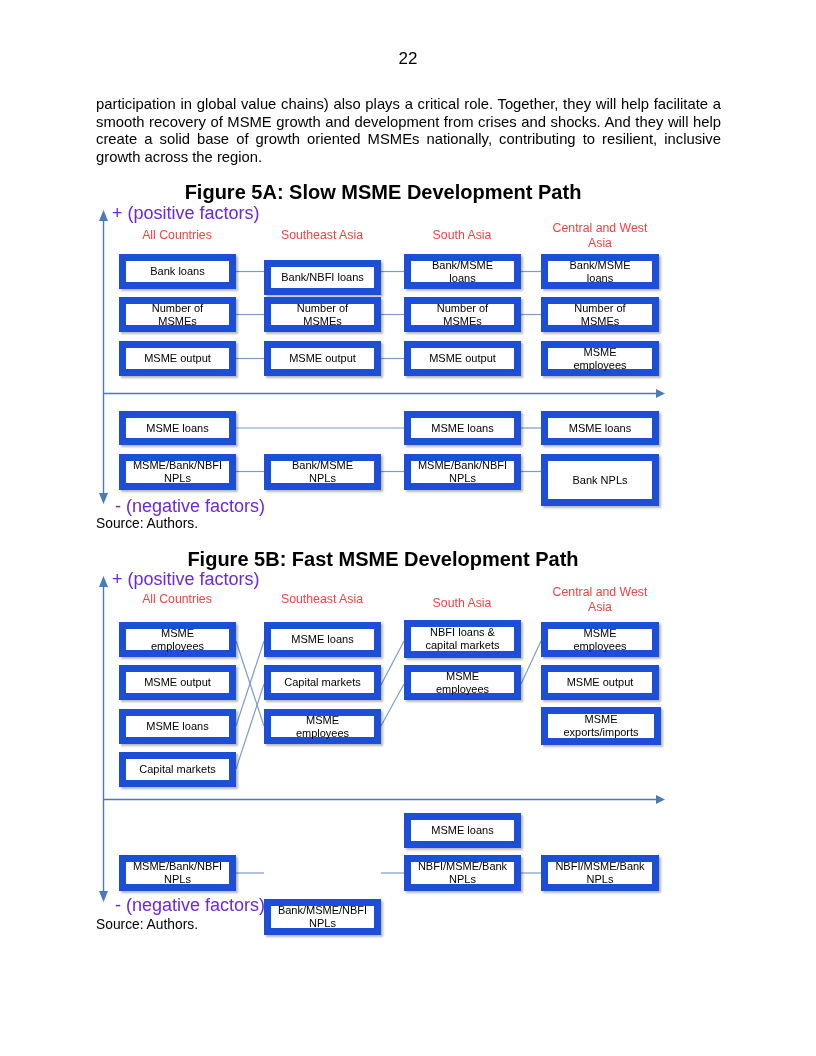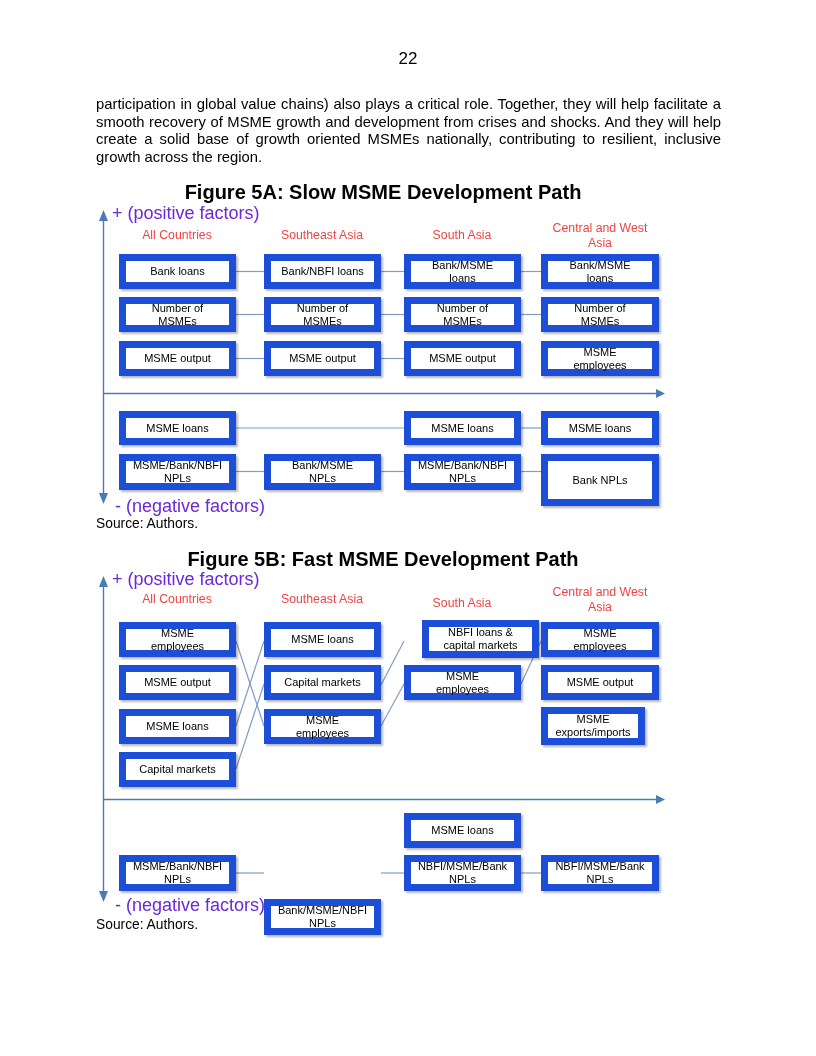--- a/index.html
+++ b/index.html
@@ -75,21 +75,21 @@
 
   <div>
     <div class="abs fig-title" style="top:181px;">Figure 5A: Slow MSME Development Path</div>
     <div class="abs axis-label" style="left:112px;top:203px;">+ (positive factors)</div>
     <div class="abs colhead" style="left:112px;top:228px;width:130px;">All Countries</div>
     <div class="abs colhead" style="left:257px;top:228px;width:130px;">Southeast Asia</div>
     <div class="abs colhead" style="left:397px;top:228px;width:130px;">South Asia</div>
     <div class="abs colhead" style="left:545px;top:221px;width:110px;">Central and West Asia</div>
 
     <div class="box" style="left:119px;top:254px;width:117px;height:35px;">Bank loans</div>
-    <div class="box" style="left:264px;top:254px;width:117px;height:35px;">Bank/NBFI loans</div>
+    <div class="box" style="left:264px;top:260px;width:117px;height:35px;">Bank/NBFI loans</div>
     <div class="box" style="left:404px;top:254px;width:117px;height:35px;">Bank/MSME loans</div>
     <div class="box" style="left:541px;top:254px;width:118px;height:35px;">Bank/MSME loans</div>
 
     <div class="box" style="left:119px;top:297px;width:117px;height:35px;">Number of MSMEs</div>
     <div class="box" style="left:264px;top:297px;width:117px;height:35px;">Number of MSMEs</div>
     <div class="box" style="left:404px;top:297px;width:117px;height:35px;">Number of MSMEs</div>
     <div class="box" style="left:541px;top:297px;width:118px;height:35px;">Number of MSMEs</div>
 
     <div class="box" style="left:119px;top:341px;width:117px;height:35px;">MSME output</div>
     <div class="box" style="left:264px;top:341px;width:117px;height:35px;">MSME output</div>
@@ -119,26 +119,26 @@
 
     <div class="box" style="left:119px;top:622px;width:117px;height:35px;">MSME employees</div>
     <div class="box" style="left:119px;top:665px;width:117px;height:35px;">MSME output</div>
     <div class="box" style="left:119px;top:709px;width:117px;height:35px;">MSME loans</div>
     <div class="box" style="left:119px;top:752px;width:117px;height:35px;">Capital markets</div>
 
     <div class="box" style="left:264px;top:622px;width:117px;height:35px;">MSME loans</div>
     <div class="box" style="left:264px;top:665px;width:117px;height:35px;">Capital markets</div>
     <div class="box" style="left:264px;top:709px;width:117px;height:35px;">MSME employees</div>
 
-    <div class="box" style="left:404px;top:620px;width:117px;height:38px;margin-left:18px;">NBFI loans &amp; capital markets</div>
+    <div class="box" style="left:404px;top:620px;width:117px;height:38px;">NBFI loans &amp; capital markets</div>
     <div class="box" style="left:404px;top:665px;width:117px;height:35px;">MSME employees</div>
 
     <div class="box" style="left:541px;top:622px;width:118px;height:35px;">MSME employees</div>
     <div class="box" style="left:541px;top:665px;width:118px;height:35px;">MSME output</div>
-    <div class="box" style="left:541px;top:707px;width:104px;height:38px;">MSME exports/imports</div>
+    <div class="box" style="left:541px;top:707px;width:120px;height:38px;">MSME exports/imports</div>
 
     <div class="box" style="left:404px;top:813px;width:117px;height:35px;">MSME loans</div>
     <div class="box" style="left:119px;top:855px;width:117px;height:36px;">MSME/Bank/NBFI NPLs</div>
     <div class="box" style="left:264px;top:899px;width:117px;height:36px;">Bank/MSME/NBFI NPLs</div>
     <div class="box" style="left:404px;top:855px;width:117px;height:36px;">NBFI/MSME/Bank NPLs</div>
     <div class="box" style="left:541px;top:855px;width:118px;height:36px;">NBFI/MSME/Bank NPLs</div>
 
     <div class="abs axis-label" style="left:115px;top:895px;">- (negative factors)</div>
     <div class="abs source" style="left:96px;top:917px;">Source: Authors.</div>
   </div>

